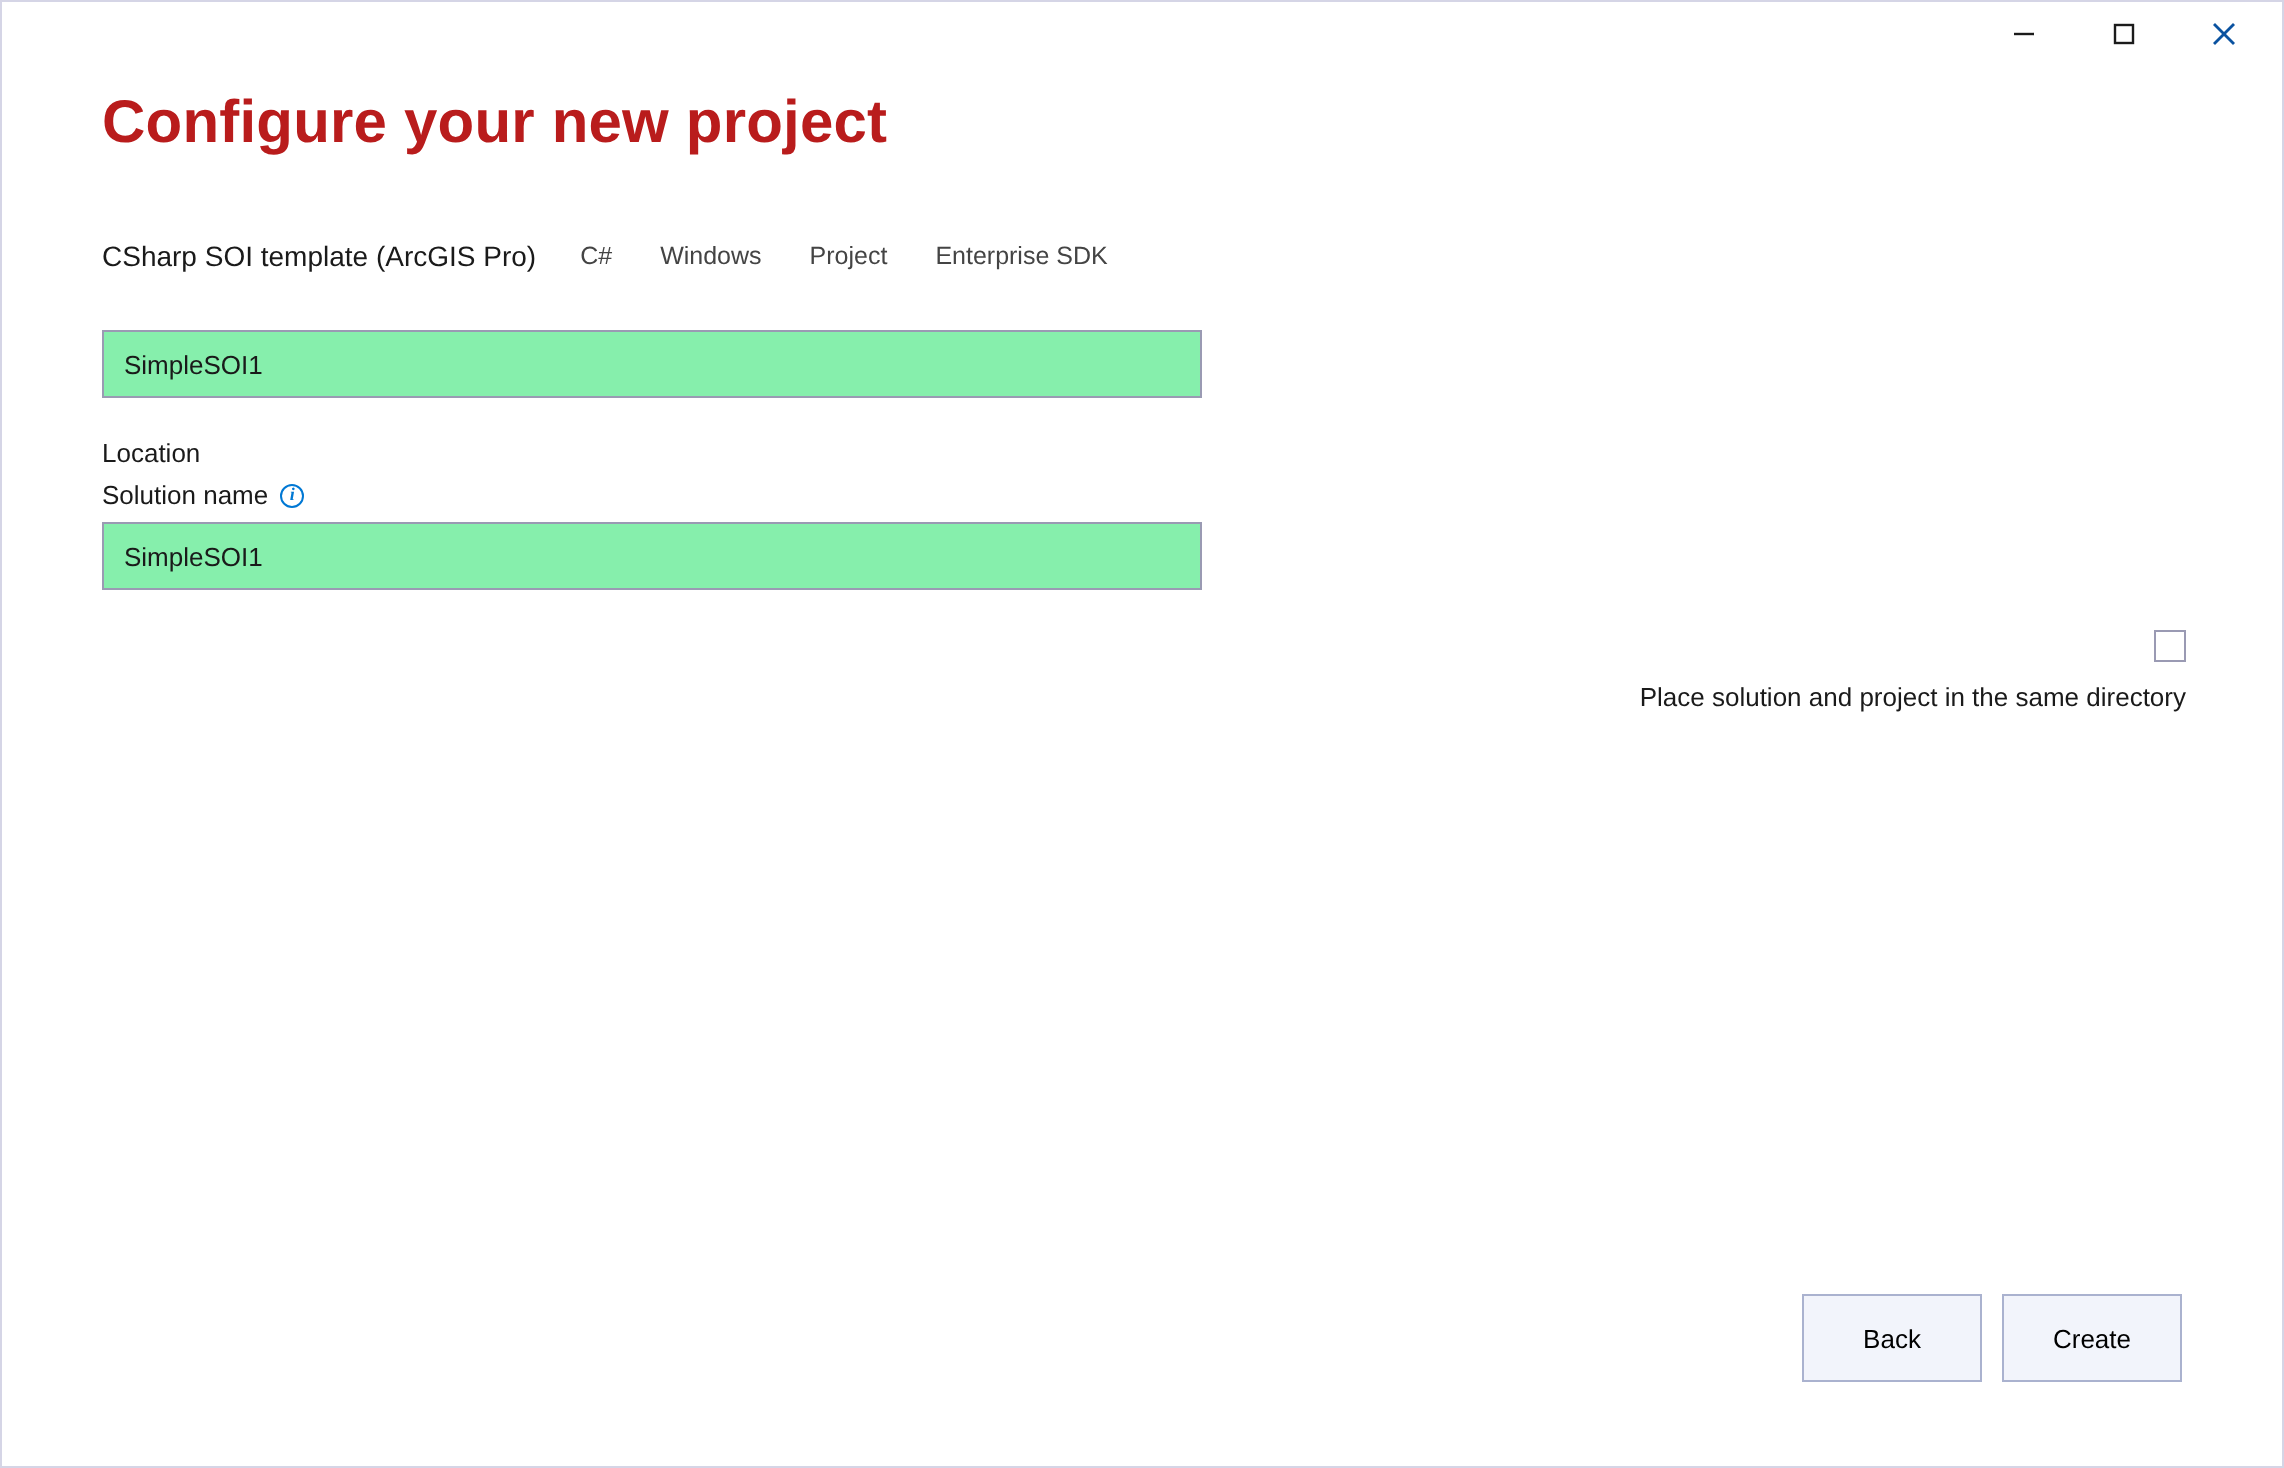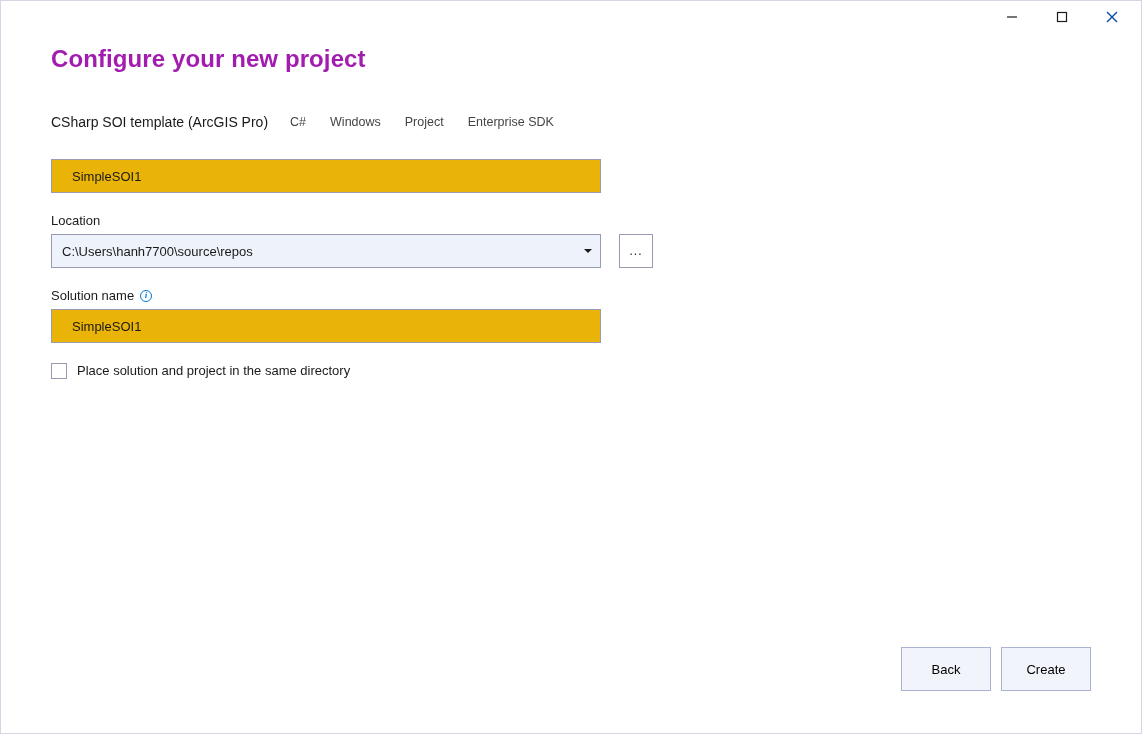--- a/index.html
+++ b/index.html
@@ -30,23 +30,23 @@
     .tb-btn svg { width: 12px; height: 12px; }
 
     
     .content {
       position: absolute;
       left: 50px;
       top: 44px;
       width: 1042px;
     }
     .heading {
-      font-size: 24px;
+      font-size: 30px;
       font-weight: 600;
-      color: #a21caf;
+      color: #b91c1c;
       margin-bottom: 40px;
       letter-spacing: 0.1px;
     }
     .template-line {
       display: flex;
       align-items: center;
       gap: 20px;
       margin-bottom: 28px;
     }
     .template-name {
@@ -85,25 +85,25 @@
       display: flex;
       align-items: center;
       gap: 18px;
       margin-bottom: 20px;
     }
 
     input.text-in {
       width: 550px;
       height: 34px;
       border: 1px solid #9a9ab3;
-      padding: 0 20px;
+      padding: 0 10px;
       font-size: 13px;
       font-family: inherit;
       color: #1a1a1a;
-      background: #eab308;
+      background: #86efac;
     }
 
     .combo {
       width: 550px;
       height: 34px;
       border: 1px solid #9a9ab3;
       background: #eef2fb;
       display: flex;
       align-items: center;
       padding: 0 10px;
@@ -128,23 +128,24 @@
       background: #fff;
       display: flex;
       align-items: center; justify-content: center;
       font-size: 12px;
       color: #1a1a1a;
       letter-spacing: 1px;
     }
 
     .checkbox-row {
       display: flex;
-      align-items: flex-start;
+      align-items: flex-end;
       gap: 10px;
       margin-top: 2px;
+      flex-direction: column;
     }
     .cb-box {
       width: 16px; height: 16px;
       border: 1px solid #9a9ab3;
       background: #fff;
     }
     .cb-label {
       font-size: 13px;
       color: #1a1a1a;
     }
@@ -200,27 +201,20 @@
     <span class="tag">Windows</span>
     <span class="tag">Project</span>
     <span class="tag">Enterprise SDK</span>
   </div>
 
   <div class="row">
     <input class="text-in" type="text" value="SimpleSOI1" style="">
   </div>
 
   <div class="field-label">Location</div>
-  <div class="row">
-    <div class="combo">
-      <span>C:\Users\hanh7700\source\repos</span>
-      <span class="arrow"></span>
-    </div>
-    <div class="browse-btn">...</div>
-  </div>
 
   <div class="field-label">
     <span>Solution name</span>
     <span class="info-icon">i</span>
   </div>
   <div class="row">
     <input class="text-in" type="text" value="SimpleSOI1" style="">
   </div>
 
   <div class="checkbox-row">

